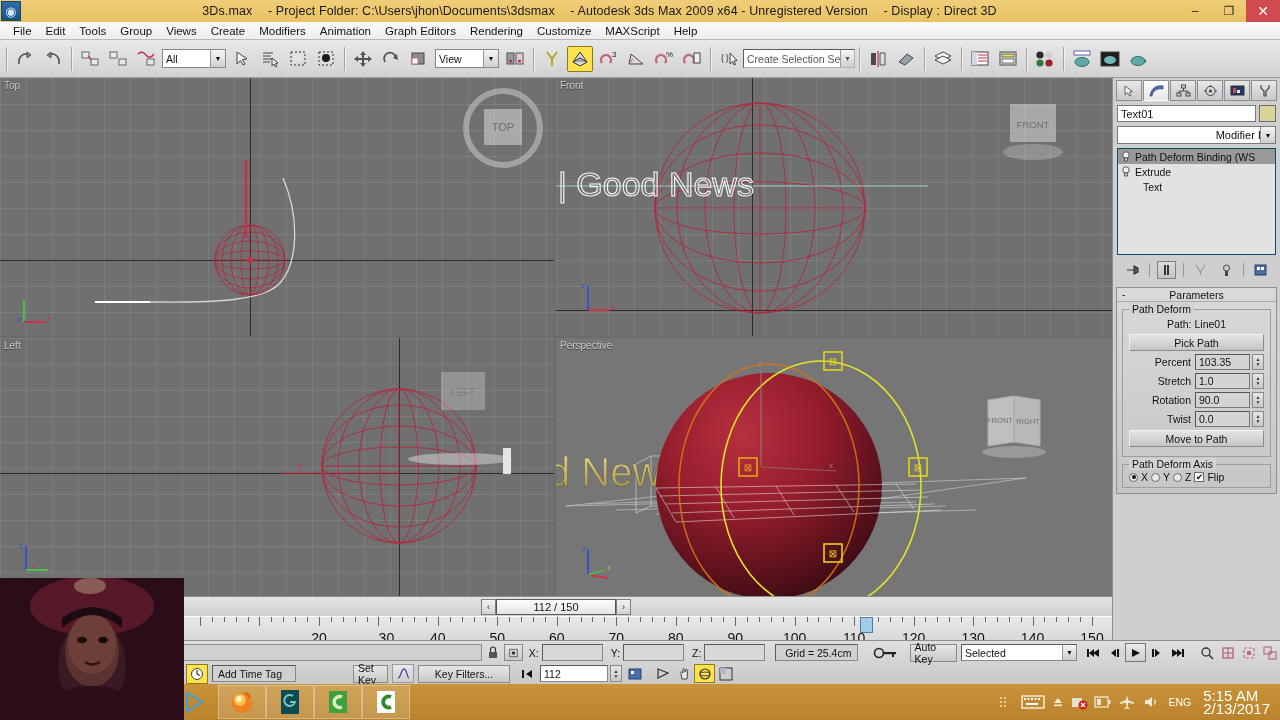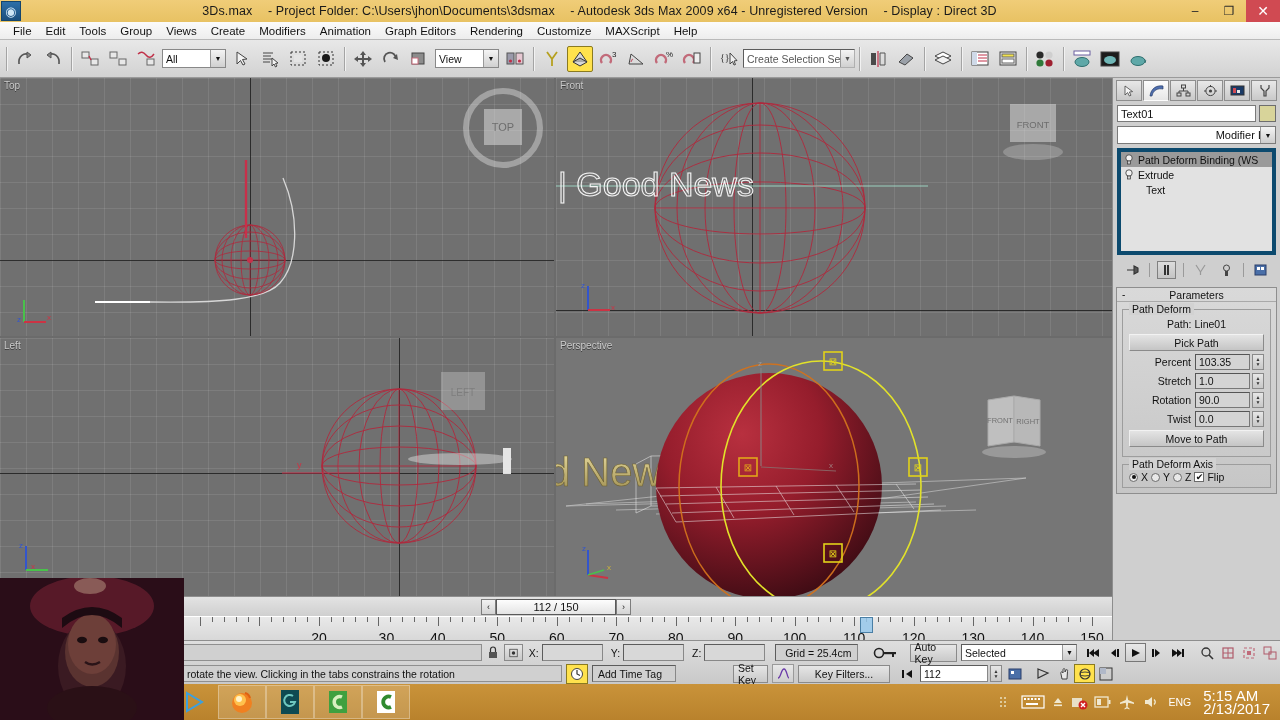--- a/index.html
+++ b/index.html
@@ -152,21 +152,21 @@
     position: relative;
     justify-content: flex-end;
   }
   .cp-modlist .arrow {
     position: absolute; right: 0; top: 0; width: 15px; height: 16px;
     background: linear-gradient(#f4f4f4,#cdcdcd); border-left: 1px solid #999;
     display: flex; align-items: center; justify-content: center; font-size: 7px;
   }
   .cp-stack {
     margin: 0 4px; height: 107px; background: #e2e2e2;
-    border: 4px solid #0c4a6e; overflow: hidden;
+    border: 1px solid #0c4a6e; overflow: hidden;
   }
   .stack-item {
     height: 15px; display: flex; align-items: center; font-size: 10.5px; color: #111;
     padding-left: 2px; white-space: nowrap;
   }
   .stack-item.sel { background: #9a9a9a; color: #111; }
   .bulb {
     width: 11px; height: 12px; margin-right: 4px; flex: none;
     display: flex; align-items: center; justify-content: center;
   }
@@ -1099,21 +1099,20 @@
         <div class="navbtn">
           <svg width="14" height="14" viewBox="0 0 14 14">
               <rect x="1" y="1" width="7" height="7" fill="none" stroke="#b05a6a"></rect>
               <rect x="6" y="6" width="7" height="7" fill="none" stroke="#b05a6a"></rect>
             </svg>
         </div>
       </div>
     </div>
 
     <div class="sb-row" style="left:182px;top:22px;width:1098px">
-      <div class="prompt" style="width:380px">rotate the view.  Clicking in the tabs constrains the rotation</div>
       <div style="width:22px;height:20px;display:flex;align-items:center;justify-content:center;margin-left:4px;background:#ffe24d;border:1px solid #8a7a20">
         <svg width="14" height="14" viewBox="0 0 14 14">
             <circle cx="7" cy="7" r="5.5" fill="#fff" stroke="#444"></circle>
             <path d="M7 3 L7 7 L10 8.5" stroke="#333" stroke-width="1.2" fill="none"></path>
           </svg>
       </div>
       <div class="sfield" style="width:84px;margin-left:4px;background:#d0d0d0;justify-content:flex-start;padding-left:5px">Add Time Tag</div>
       <div class="sbtn2" style="width:35px;margin-left:57px">Set Key</div>
       <div style="width:22px;height:19px;margin-left:4px;display:flex;align-items:center;justify-content:center;border:1px solid #9a9a9a;background:linear-gradient(#e8e8e8,#cecece)">
         <svg width="13" height="13" viewBox="0 0 13 13">

